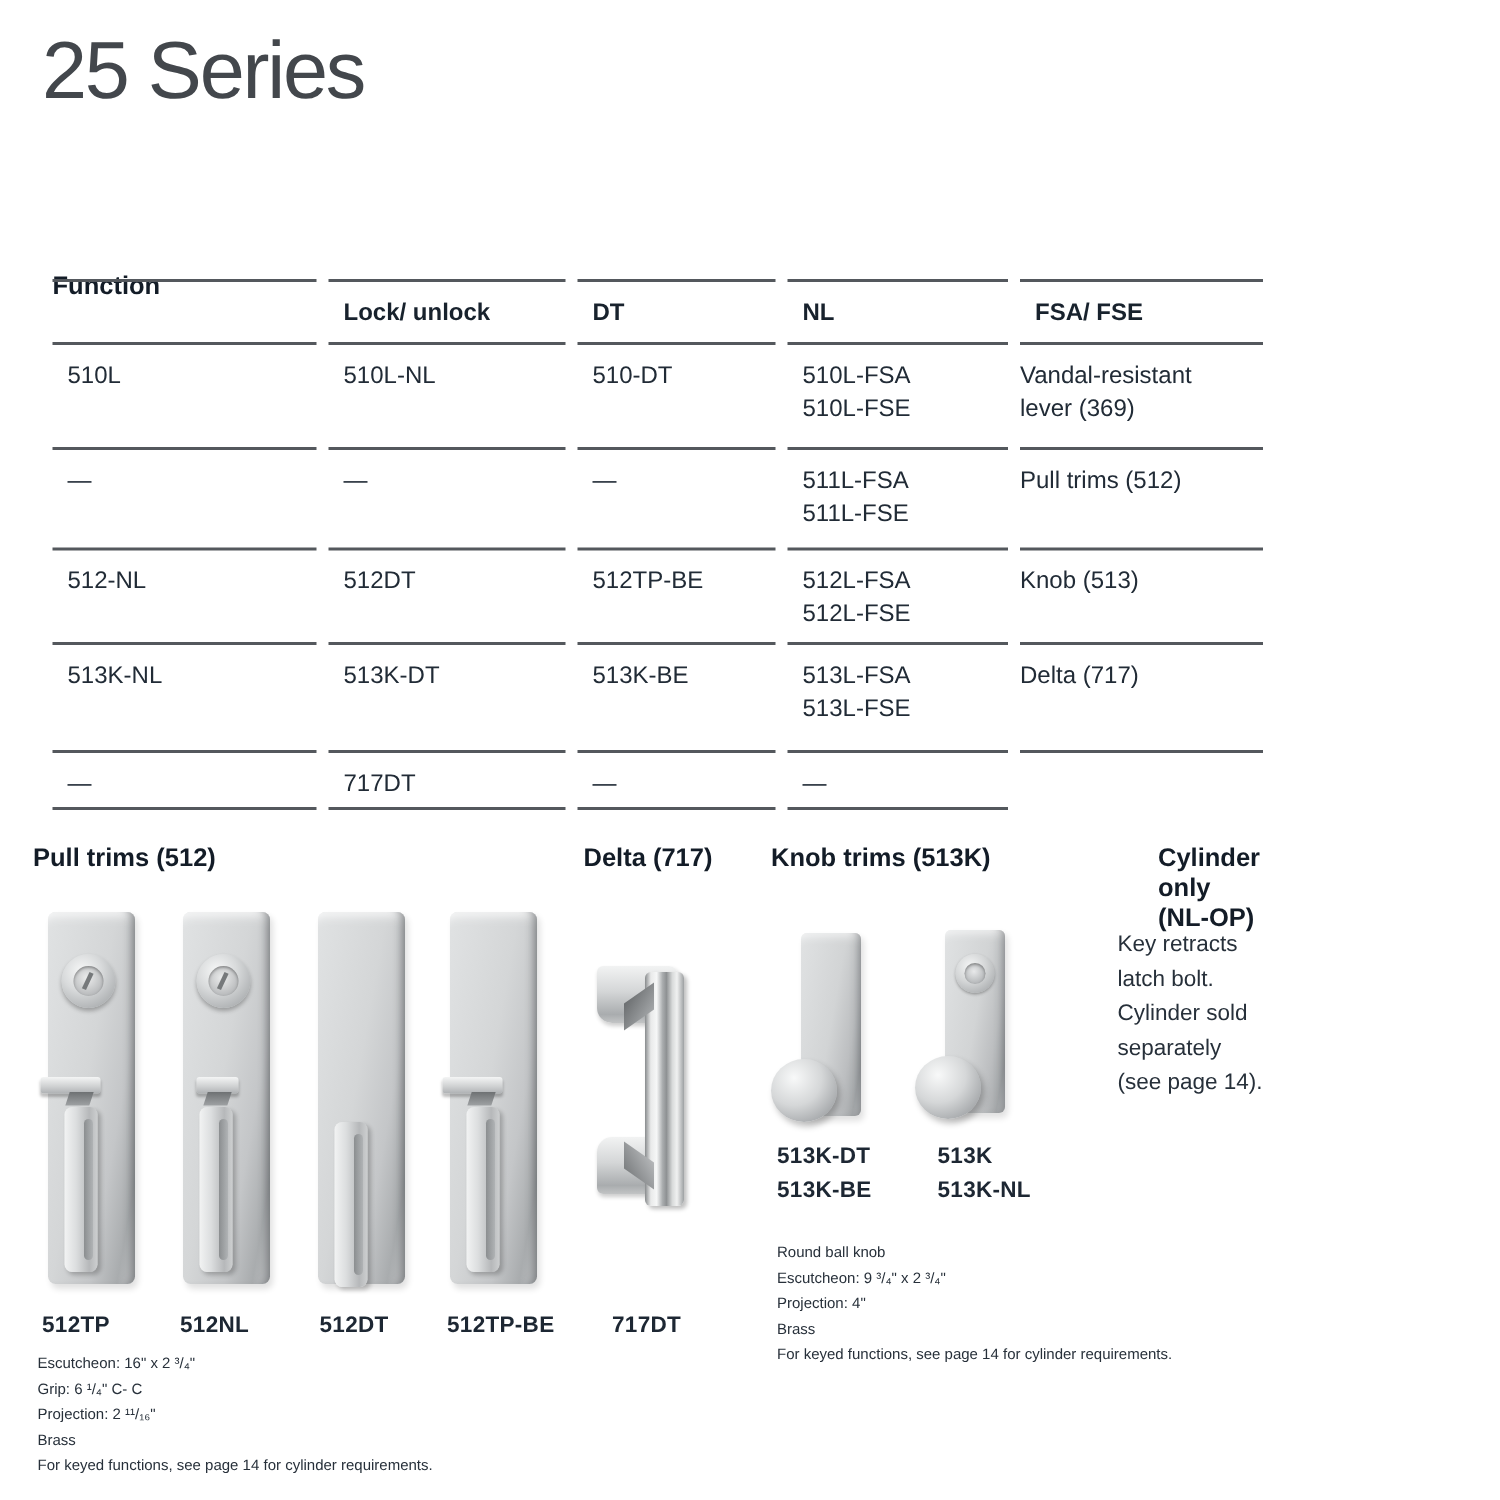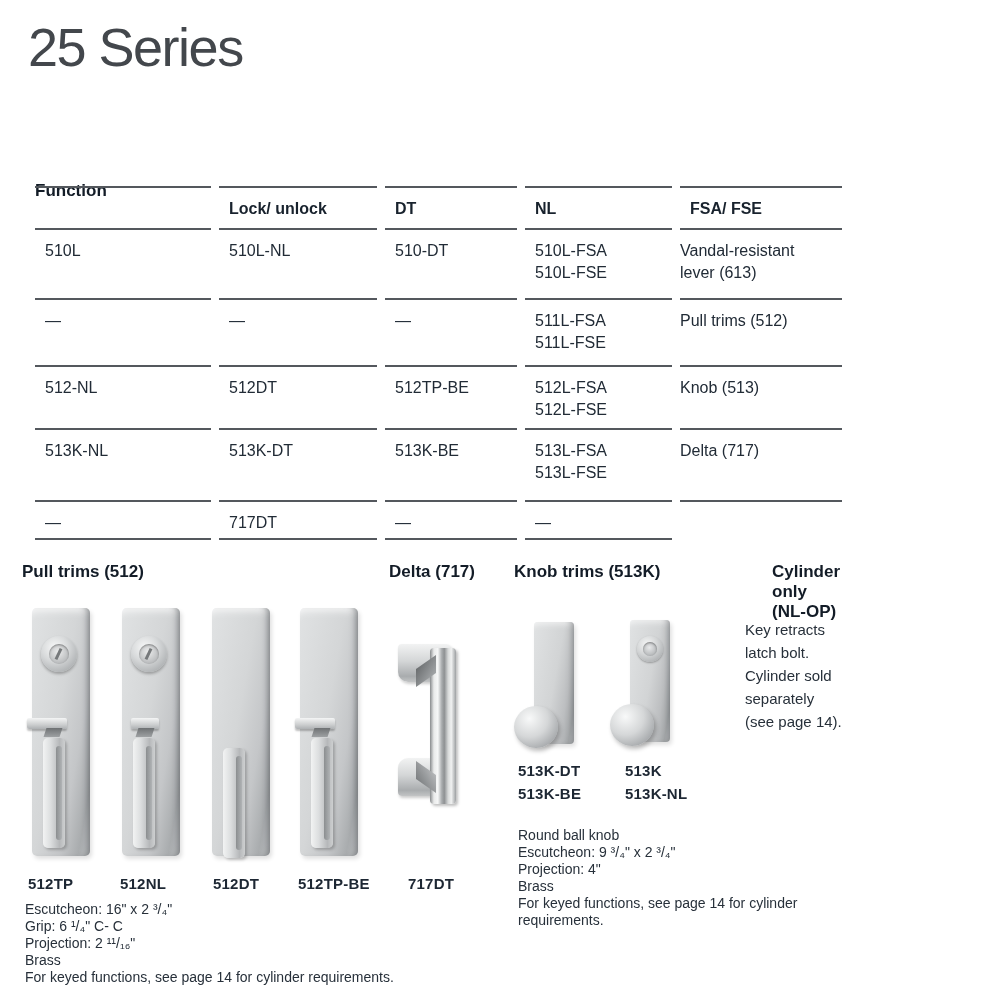--- a/index.html
+++ b/index.html
@@ -27,21 +27,21 @@
   .tcell.first { padding-left:0; }
   .tcell.hdr { font-weight:bold; color:#18222d; }
   .tcell.bline { padding:0; height:0; }
 
   
   .sec { position:absolute; top:562px; font-size:17px; font-weight:bold; color:#131c27; }
   .plabel { position:absolute; top:875px; font-size:15px; font-weight:bold;
             color:#1d2733; letter-spacing:.2px; }
   .klabels { position:absolute; top:759px; font-size:15px; font-weight:bold;
              color:#1d2733; line-height:23px; white-space:pre-line; letter-spacing:.2px; }
-  .specs { position:absolute; font-size:14px; color:#27303a; }
+  .specs { position:absolute; font-size:10px; color:#27303a; }
   .specs div { line-height:17px; }
   .cylnote { position:absolute; left:745px; top:618px; font-size:15px; line-height:23px;
              color:#27303a; white-space:pre-line; }
 
   
   .pplate { position:absolute; top:608px; width:58px; height:248px; border-radius:5px;
     background:linear-gradient(100deg,#e0e2e3 0%,#d4d6d7 45%,#c4c6c8 70%,#a9acae 88%,#c0c2c4 100%);
     box-shadow:inset -7px 0 6px -5px rgba(60,64,67,.55),
                inset 0 10px 8px -8px rgba(255,255,255,.95),
                2px 3px 4px rgba(0,0,0,.12); }
@@ -114,21 +114,21 @@
     <div class="tcell hdr">FSA/ FSE</div>
 
     <div class="tcell first">Lever (510)</div>
     <div class="tcell">510L</div>
     <div class="tcell">510L-NL</div>
     <div class="tcell">510-DT</div>
     <div class="tcell">510L-FSA
 510L-FSE</div>
 
     <div class="tcell first">Vandal-resistant
-lever (613)</div>
+lever (369)</div>
     <div class="tcell">511L</div>
     <div class="tcell">—</div>
     <div class="tcell">—</div>
     <div class="tcell">—</div>
     <div class="tcell">511L-FSA
 511L-FSE</div>
 
     <div class="tcell first">Pull trims (512)</div>
     <div class="tcell">512TP</div>
     <div class="tcell">512-NL</div>

